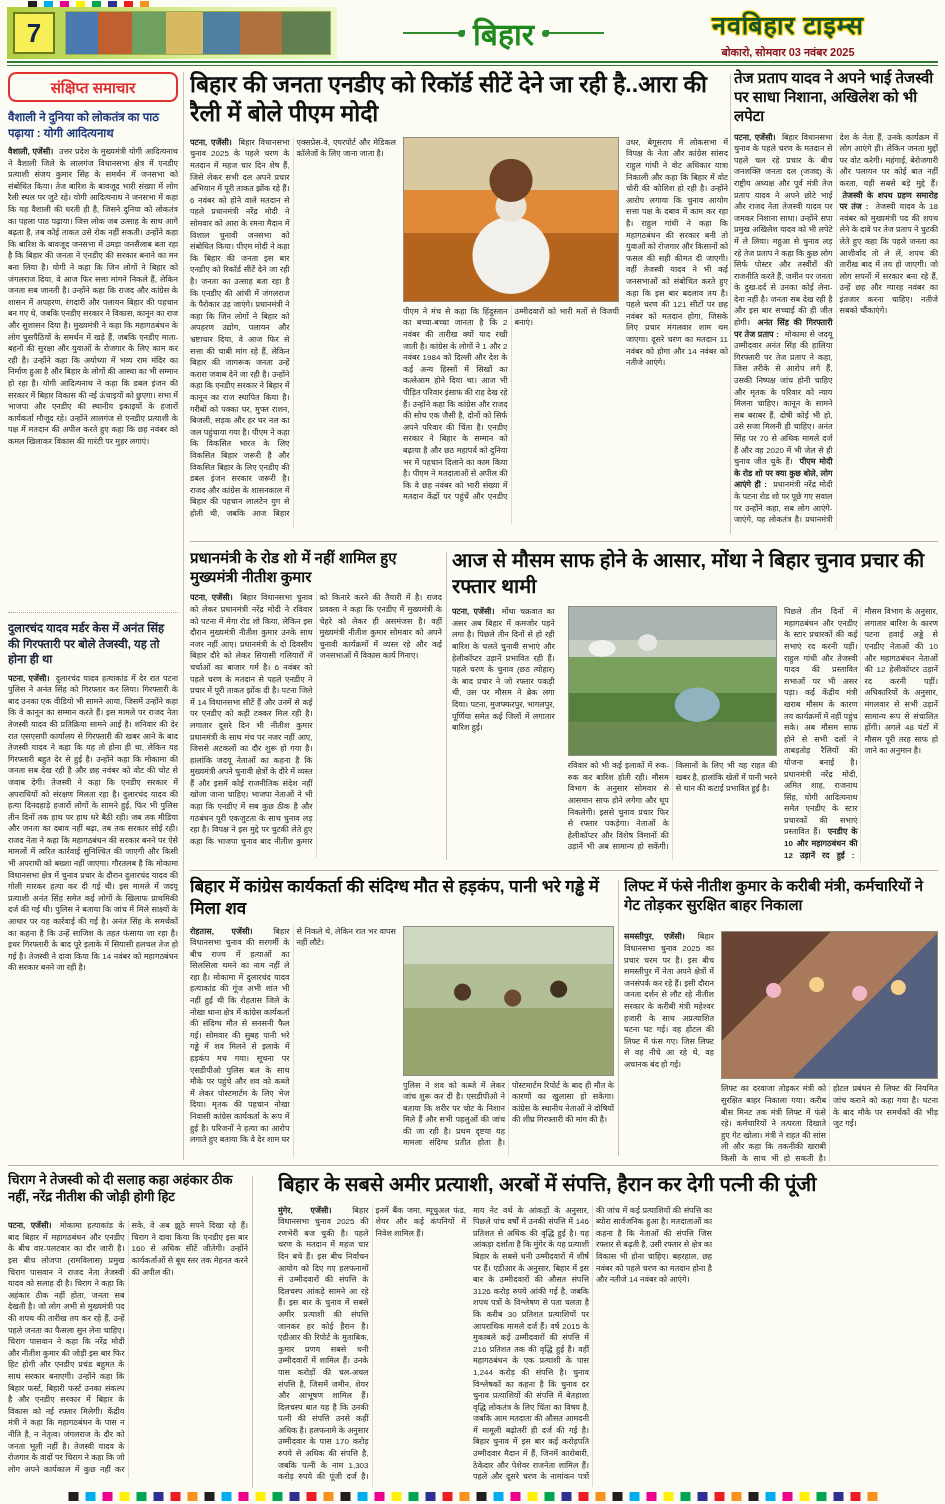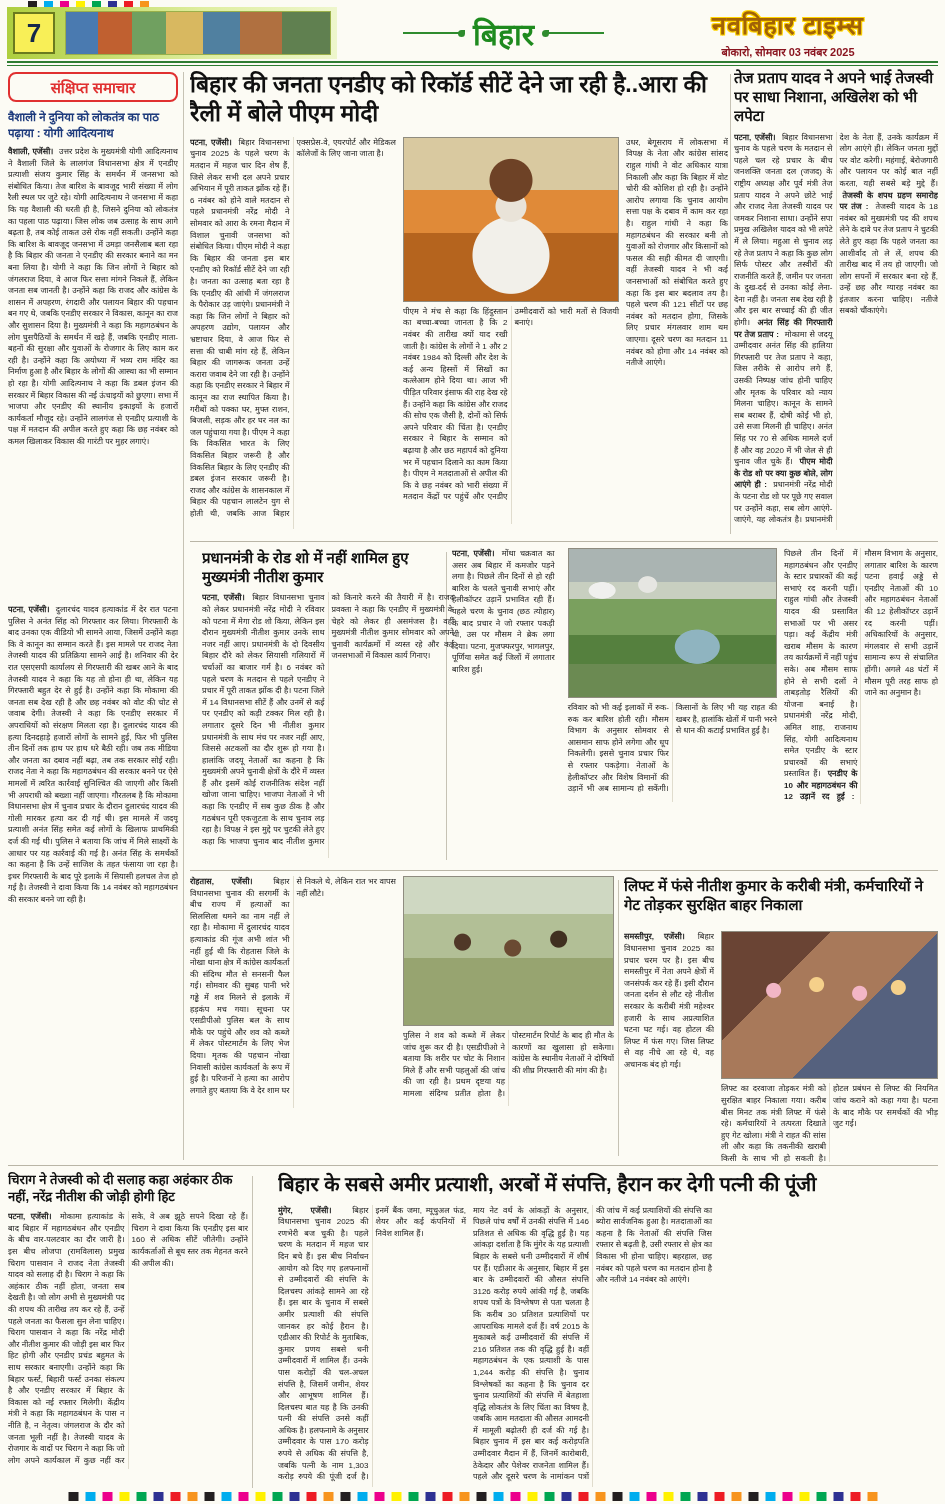--- a/index.html
+++ b/index.html
@@ -18,21 +18,21 @@
   .header { position:absolute; top:7px; left:7px; width:931px; height:52px; display:flex; align-items:center; }
   .hdr-left { width:330px; height:100%; background:linear-gradient(90deg,#aece3e,#dfeea0 60%,#eef6cc); display:flex; align-items:center; gap:10px; padding:3px 6px; }
   .pagenum { width:42px; height:42px; background:#f8ef57; border:2px solid #6b7a1e; color:#15284b; font-size:26px; font-weight:bold; display:flex; align-items:center; justify-content:center; }
   .collage { flex:1; height:44px; border:1px solid #9ab04a; background:linear-gradient(90deg,#4a7ab0 0 12%,#c06030 12% 25%,#70a060 25% 38%,#d8b860 38% 52%,#5080a0 52% 66%,#b07040 66% 82%,#608050 82%); }
   .hdr-center { flex:1; display:flex; align-items:center; justify-content:center; gap:10px;margin-left:32px; }
   .flourish { width:60px; height:0; border-top:2px solid #2e8b2e; position:relative; }
   .flourish::after { content:""; position:absolute; top:-4px; width:7px; height:7px; background:#2e8b2e; border-radius:50% 0 50% 50%; }
   .fl-l::after { right:-2px; } .fl-r::after { left:-2px; }
   .section-title { color:#1e8a1e; font-size:30px; font-weight:bold; }
   .hdr-right { width:300px; text-align:center; }
-  .masthead { color:#a16207; font-size:25px; font-weight:bold; letter-spacing:1px;
+  .masthead { color:#14532d; font-size:25px; font-weight:bold; letter-spacing:1px;
     text-shadow:1px 1px 0 #ffd400,-1px -1px 0 #ffd400,1px -1px 0 #ffd400,-1px 1px 0 #ffd400; }
   .dateline { color:#8a1520; font-weight:bold; font-size:11px; margin-top:3px; }
   .header-rule { position:absolute; top:61px; left:7px; width:931px; height:5px; border-top:2px solid #2e7d32; border-bottom:1px solid #2e7d32; }
 
   
   .vline { position:absolute; width:1px; background:#c6c2b4; }
   .hline { position:absolute; height:1px; background:#b9b5a6; }
 
   
   .headline { font-weight:bold; color:#101010; line-height:1.28; }
@@ -64,21 +64,21 @@
      linear-gradient(180deg,#d9c9a0 0 32%,#e08a38 32% 58%,#b5641e 58%); }
   .lb2 { height:218px; margin-top:4px; }
   .lb3 { flex:1; height:100%; overflow:hidden; }
 
   
   .tej { position:absolute; left:734px; top:68px; width:204px; height:468px; overflow:hidden; }
   .tej .headline { font-size:15px; margin-bottom:6px; }
   .tej-body { height:398px; overflow:hidden; }
 
   
-  .roadshow { position:absolute; left:202px; top:548px; width:252px; height:318px; overflow:hidden; }
+  .roadshow { position:absolute; left:190px; top:548px; width:252px; height:318px; overflow:hidden; }
   .roadshow .headline { font-size:15px; margin-bottom:6px; }
   .roadshow-body { height:266px; overflow:hidden; }
 
   
   .weather { position:absolute; left:452px; top:548px; width:486px; height:318px; overflow:hidden; }
   .weather .headline { font-size:20px; margin-bottom:7px; }
   .weather-body { display:flex; gap:7px; height:256px; overflow:hidden; }
   .wb1 { width:104px; height:100%; overflow:hidden; }
   .w-mid { width:212px;margin-left:6px; }
   .weather-photo { height:150px; background:
@@ -111,21 +111,21 @@
   .lift-photo { height:148px; background:
      radial-gradient(circle at 24% 40%, #f2b6c6 0 7px, transparent 8px),
      radial-gradient(circle at 44% 36%, #f5d08a 0 7px, transparent 8px),
      radial-gradient(circle at 64% 42%, #f2b6c6 0 7px, transparent 8px),
      radial-gradient(circle at 82% 38%, #f5d08a 0 7px, transparent 8px),
      linear-gradient(135deg,#6a4434 0 30%,#a8795a 30% 60%,#55617e 60%); }
   .lfb2 { height:84px; margin-top:4px; }
 
   
   .chirag { position:absolute; left:8px; top:1172px; width:240px; height:322px; overflow:hidden; }
-  .chirag .headline { font-size:13px; margin-bottom:6px; }
+  .chirag .headline { font-size:13px; margin-bottom:15px; }
   .chirag-body { height:258px; overflow:hidden; }
 
   
   .richest { position:absolute; left:258px; top:1172px; width:680px; height:322px; overflow:hidden;margin-left:20px; }
   .richest .headline { font-size:20px; margin-bottom:7px; }
   .richest-body { display:flex; gap:7px; height:282px; overflow:hidden; }
   .rb1 { width:188px; height:100%; }
   .r-mid { width:122px; }
   .candidate-photo { height:150px; background:
      radial-gradient(circle at 50% 32%, #c08a5a 0 19px, transparent 20px),
@@ -176,20 +176,21 @@
   <div class="hline" style="left:8px; top:1165px; width:930px;"></div>
   <div class="vline" style="left:252px; top:1176px; height:312px;"></div>
 
   <aside class="sidebar">
     <div class="brief-box">संक्षिप्त समाचार</div>
     <h3 class="sb-headline1">वैशाली ने दुनिया को लोकतंत्र का पाठ पढ़ाया : योगी आदित्यनाथ</h3>
     <div class="body-text sb-body1">
       <span class="byline">वैशाली, एजेंसी।</span>
       <span>उत्तर प्रदेश के मुख्यमंत्री योगी आदित्यनाथ ने वैशाली जिले के लालगंज विधानसभा क्षेत्र में एनडीए प्रत्याशी संजय कुमार सिंह के समर्थन में जनसभा को संबोधित किया। तेज बारिश के बावजूद भारी संख्या में लोग रैली स्थल पर जुटे रहे। योगी आदित्यनाथ ने जनसभा में कहा कि यह वैशाली की धरती ही है, जिसने दुनिया को लोकतंत्र का पहला पाठ पढ़ाया। जिस लोक जब उत्साह के साथ आगे बढ़ता है, तब कोई ताकत उसे रोक नहीं सकती। उन्होंने कहा कि बारिश के बावजूद जनसभा में उमड़ा जनसैलाब बता रहा है कि बिहार की जनता ने एनडीए की सरकार बनाने का मन बना लिया है। योगी ने कहा कि जिन लोगों ने बिहार को जंगलराज दिया, वे आज फिर सत्ता मांगने निकले हैं, लेकिन जनता सब जानती है। उन्होंने कहा कि राजद और कांग्रेस के शासन में अपहरण, रंगदारी और पलायन बिहार की पहचान बन गए थे, जबकि एनडीए सरकार ने विकास, कानून का राज और सुशासन दिया है। मुख्यमंत्री ने कहा कि महागठबंधन के लोग घुसपैठियों के समर्थन में खड़े हैं, जबकि एनडीए माता-बहनों की सुरक्षा और युवाओं के रोजगार के लिए काम कर रही है। उन्होंने कहा कि अयोध्या में भव्य राम मंदिर का निर्माण हुआ है और बिहार के लोगों की आस्था का भी सम्मान हो रहा है। योगी आदित्यनाथ ने कहा कि डबल इंजन की सरकार में बिहार विकास की नई ऊंचाइयों को छुएगा। सभा में भाजपा और एनडीए की स्थानीय इकाइयों के हजारों कार्यकर्ता मौजूद रहे। उन्होंने लालगंज से एनडीए प्रत्याशी के पक्ष में मतदान की अपील करते हुए कहा कि छह नवंबर को कमल खिलाकर विकास की गारंटी पर मुहर लगाएं।</span>
     </div>
+    <h3 class="sb-headline2">दुलारचंद यादव मर्डर केस में अनंत सिंह की गिरफ्तारी पर बोले तेजस्वी, यह तो होना ही था</h3>
     <div class="body-text sb-body2">
       <span class="byline">पटना, एजेंसी।</span>
       <span>दुलारचंद यादव हत्याकांड में देर रात पटना पुलिस ने अनंत सिंह को गिरफ्तार कर लिया। गिरफ्तारी के बाद उनका एक वीडियो भी सामने आया, जिसमें उन्होंने कहा कि वे कानून का सम्मान करते हैं। इस मामले पर राजद नेता तेजस्वी यादव की प्रतिक्रिया सामने आई है। शनिवार की देर रात एसएसपी कार्यालय से गिरफ्तारी की खबर आने के बाद तेजस्वी यादव ने कहा कि यह तो होना ही था, लेकिन यह गिरफ्तारी बहुत देर से हुई है। उन्होंने कहा कि मोकामा की जनता सब देख रही है और छह नवंबर को वोट की चोट से जवाब देगी। तेजस्वी ने कहा कि एनडीए सरकार में अपराधियों को संरक्षण मिलता रहा है। दुलारचंद यादव की हत्या दिनदहाड़े हजारों लोगों के सामने हुई, फिर भी पुलिस तीन दिनों तक हाथ पर हाथ धरे बैठी रही। जब तक मीडिया और जनता का दबाव नहीं बढ़ा, तब तक सरकार सोई रही। राजद नेता ने कहा कि महागठबंधन की सरकार बनने पर ऐसे मामलों में त्वरित कार्रवाई सुनिश्चित की जाएगी और किसी भी अपराधी को बख्शा नहीं जाएगा। गौरतलब है कि मोकामा विधानसभा क्षेत्र में चुनाव प्रचार के दौरान दुलारचंद यादव की गोली मारकर हत्या कर दी गई थी। इस मामले में जदयू प्रत्याशी अनंत सिंह समेत कई लोगों के खिलाफ प्राथमिकी दर्ज की गई थी। पुलिस ने बताया कि जांच में मिले साक्ष्यों के आधार पर यह कार्रवाई की गई है। अनंत सिंह के समर्थकों का कहना है कि उन्हें साजिश के तहत फंसाया जा रहा है। इधर गिरफ्तारी के बाद पूरे इलाके में सियासी हलचल तेज हो गई है। तेजस्वी ने दावा किया कि 14 नवंबर को महागठबंधन की सरकार बनने जा रही है।</span>
     </div>
   </aside>
 
   <section class="lead">
     <h1 class="headline">बिहार की जनता एनडीए को रिकॉर्ड सीटें देने जा रही है..आरा की रैली में बोले पीएम मोदी</h1>
     <div class="lead-body body-text">
       <div class="cols2 lb1">
@@ -224,40 +225,42 @@
 
   <section class="roadshow">
     <h2 class="headline">प्रधानमंत्री के रोड शो में नहीं शामिल हुए मुख्यमंत्री नीतीश कुमार</h2>
     <div class="cols2 body-text roadshow-body">
       <span class="byline">पटना, एजेंसी।</span>
       <span>बिहार विधानसभा चुनाव को लेकर प्रधानमंत्री नरेंद्र मोदी ने रविवार को पटना में मेगा रोड शो किया, लेकिन इस दौरान मुख्यमंत्री नीतीश कुमार उनके साथ नजर नहीं आए। प्रधानमंत्री के दो दिवसीय बिहार दौरे को लेकर सियासी गलियारों में चर्चाओं का बाजार गर्म है। 6 नवंबर को पहले चरण के मतदान से पहले एनडीए ने प्रचार में पूरी ताकत झोंक दी है। पटना जिले में 14 विधानसभा सीटें हैं और उनमें से कई पर एनडीए को कड़ी टक्कर मिल रही है। लगातार दूसरे दिन भी नीतीश कुमार प्रधानमंत्री के साथ मंच पर नजर नहीं आए, जिससे अटकलों का दौर शुरू हो गया है। हालांकि जदयू नेताओं का कहना है कि मुख्यमंत्री अपने चुनावी क्षेत्रों के दौरे में व्यस्त हैं और इसमें कोई राजनीतिक संदेश नहीं खोजा जाना चाहिए। भाजपा नेताओं ने भी कहा कि एनडीए में सब कुछ ठीक है और गठबंधन पूरी एकजुटता के साथ चुनाव लड़ रहा है। विपक्ष ने इस मुद्दे पर चुटकी लेते हुए कहा कि भाजपा चुनाव बाद नीतीश कुमार को किनारे करने की तैयारी में है। राजद प्रवक्ता ने कहा कि एनडीए में मुख्यमंत्री के चेहरे को लेकर ही असमंजस है। वहीं मुख्यमंत्री नीतीश कुमार सोमवार को अपने चुनावी कार्यक्रमों में व्यस्त रहे और कई जनसभाओं में विकास कार्य गिनाए।</span>
     </div>
   </section>
 
   <section class="weather">
+    <h2 class="headline">आज से मौसम साफ होने के आसार, मोंथा ने बिहार चुनाव प्रचार की रफ्तार थामी</h2>
     <div class="weather-body body-text">
       <div class="wb1">
         <span class="byline">पटना, एजेंसी।</span>
         <span>मोंथा चक्रवात का असर अब बिहार में कमजोर पड़ने लगा है। पिछले तीन दिनों से हो रही बारिश के चलते चुनावी सभाएं और हेलीकॉप्टर उड़ानें प्रभावित रही हैं। पहले चरण के चुनाव (छठ त्योहार) के बाद प्रचार ने जो रफ्तार पकड़ी थी, उस पर मौसम ने ब्रेक लगा दिया। पटना, मुजफ्फरपुर, भागलपुर, पूर्णिया समेत कई जिलों में लगातार बारिश हुई।</span>
       </div>
       <div class="w-mid">
         <div class="photo weather-photo"></div>
         <div class="cols2 wb2">
           <span>रविवार को भी कई इलाकों में रुक-रुक कर बारिश होती रही। मौसम विभाग के अनुसार सोमवार से आसमान साफ होने लगेगा और धूप निकलेगी। इससे चुनाव प्रचार फिर से रफ्तार पकड़ेगा। नेताओं के हेलीकॉप्टर और विशेष विमानों की उड़ानें भी अब सामान्य हो सकेंगी। किसानों के लिए भी यह राहत की खबर है, हालांकि खेतों में पानी भरने से धान की कटाई प्रभावित हुई है।</span>
         </div>
       </div>
       <div class="cols2 wb-right">
         <span>पिछले तीन दिनों में महागठबंधन और एनडीए के स्टार प्रचारकों की कई सभाएं रद करनी पड़ीं। राहुल गांधी और तेजस्वी यादव की प्रस्तावित सभाओं पर भी असर पड़ा। कई केंद्रीय मंत्री खराब मौसम के कारण तय कार्यक्रमों में नहीं पहुंच सके। अब मौसम साफ होने से सभी दलों ने ताबड़तोड़ रैलियों की योजना बनाई है। प्रधानमंत्री नरेंद्र मोदी, अमित शाह, राजनाथ सिंह, योगी आदित्यनाथ समेत एनडीए के स्टार प्रचारकों की सभाएं प्रस्तावित हैं।</span>
         <span class="subhead-inline">एनडीए के 10 और महागठबंधन की 12 उड़ानें रद हुईं :</span>
         <span>मौसम विभाग के अनुसार, लगातार बारिश के कारण पटना हवाई अड्डे से एनडीए नेताओं की 10 और महागठबंधन नेताओं की 12 हेलीकॉप्टर उड़ानें रद करनी पड़ीं। अधिकारियों के अनुसार, मंगलवार से सभी उड़ानें सामान्य रूप से संचालित होंगी। अगले 48 घंटों में मौसम पूरी तरह साफ हो जाने का अनुमान है।</span>
       </div>
     </div>
   </section>
 
   <section class="congress">
+    <h2 class="headline">बिहार में कांग्रेस कार्यकर्ता की संदिग्ध मौत से हड़कंप, पानी भरे गड्ढे में मिला शव</h2>
     <div class="congress-body body-text">
       <div class="cols2 cb1">
         <span class="byline">रोहतास, एजेंसी।</span>
         <span>बिहार विधानसभा चुनाव की सरगर्मी के बीच राज्य में हत्याओं का सिलसिला थमने का नाम नहीं ले रहा है। मोकामा में दुलारचंद यादव हत्याकांड की गूंज अभी शांत भी नहीं हुई थी कि रोहतास जिले के नोखा थाना क्षेत्र में कांग्रेस कार्यकर्ता की संदिग्ध मौत से सनसनी फैल गई। सोमवार की सुबह पानी भरे गड्ढे में शव मिलने से इलाके में हड़कंप मच गया। सूचना पर एसडीपीओ पुलिस बल के साथ मौके पर पहुंचे और शव को कब्जे में लेकर पोस्टमार्टम के लिए भेज दिया। मृतक की पहचान नोखा निवासी कांग्रेस कार्यकर्ता के रूप में हुई है। परिजनों ने हत्या का आरोप लगाते हुए बताया कि वे देर शाम घर से निकले थे, लेकिन रात भर वापस नहीं लौटे।</span>
       </div>
       <div class="c-mid">
         <div class="photo congress-photo"></div>
         <div class="cols2 cb2">
           <span>पुलिस ने शव को कब्जे में लेकर जांच शुरू कर दी है। एसडीपीओ ने बताया कि शरीर पर चोट के निशान मिले हैं और सभी पहलुओं की जांच की जा रही है। प्रथम दृष्टया यह मामला संदिग्ध प्रतीत होता है। पोस्टमार्टम रिपोर्ट के बाद ही मौत के कारणों का खुलासा हो सकेगा। कांग्रेस के स्थानीय नेताओं ने दोषियों की शीघ्र गिरफ्तारी की मांग की है।</span>
         </div>

